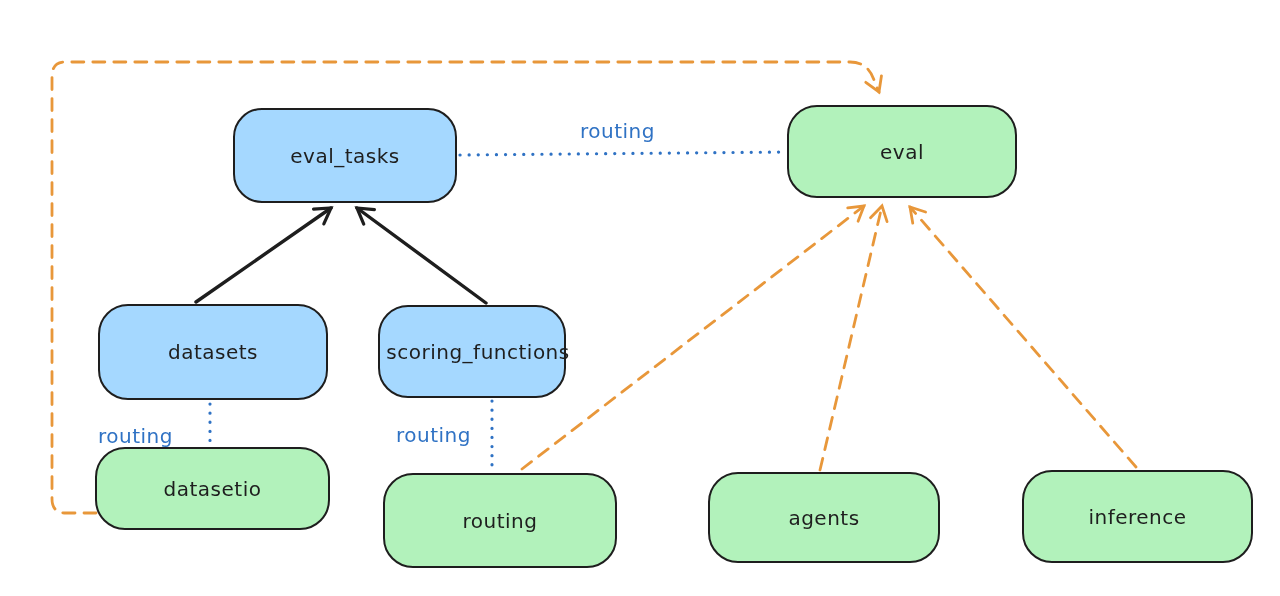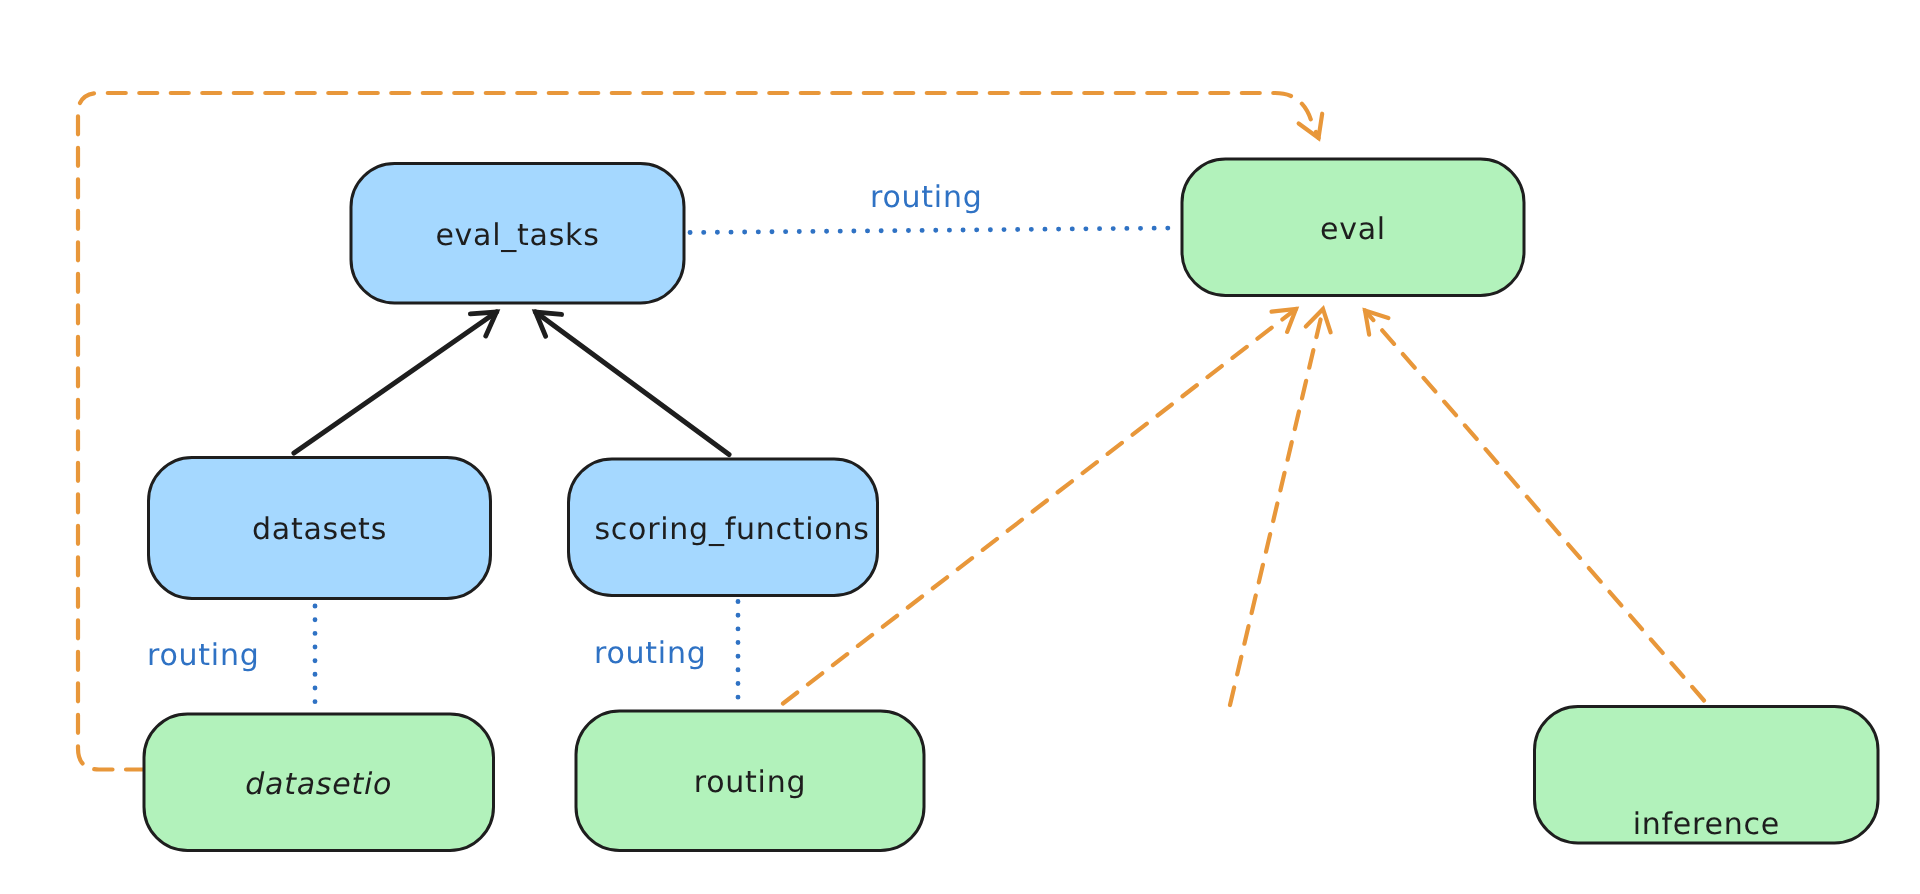--- a/index.html
+++ b/index.html
@@ -57,46 +57,49 @@
     <line x1="210" y1="404" x2="210" y2="471" stroke="#2f72c4" stroke-width="3.2" stroke-linecap="round" stroke-dasharray="0.1 9"></line>
     <line x1="492" y1="401" x2="492" y2="469" stroke="#2f72c4" stroke-width="3.2" stroke-linecap="round" stroke-dasharray="0.1 9"></line>
 
     <line x1="522" y1="469" x2="864" y2="206" stroke="#e8973a" stroke-width="2.8" stroke-linecap="round" stroke-dasharray="12 9" marker-end="url(#ah-orange)"></line>
     <line x1="820" y1="470" x2="882" y2="206" stroke="#e8973a" stroke-width="2.8" stroke-linecap="round" stroke-dasharray="12 9" marker-end="url(#ah-orange)"></line>
     <line x1="1136" y1="467" x2="910" y2="207" stroke="#e8973a" stroke-width="2.8" stroke-linecap="round" stroke-dasharray="12 9" marker-end="url(#ah-orange)"></line>
 
     <path d="M 96 513 L 66 513 Q 52 513 52 499 L 52 76 Q 52 62 66 62 L 850 62 Q 868 62 874 80 L 879 92" fill="none" stroke="#e8973a" stroke-width="2.8" stroke-linecap="round" stroke-dasharray="12 9" marker-end="url(#ah-orange)"></path>
   </svg>
 
-  <div class="node blue" style="left:233px; top:108px; width:224px; height:95px;">
+  <div class="node blue" style="left:233px; top:108px; width:224px; height:95px;border-radius:29px;">
     <span>eval_tasks</span>
   </div>
 
   <div class="node green" style="left:787px; top:105px; width:230px; height:93px;">
     <span>eval</span>
   </div>
 
   <div class="node blue" style="left:98px; top:304px; width:230px; height:96px;">
     <span>datasets</span>
   </div>
 
-  <div class="node blue" style="left:378px; top:305px; width:208px; height:93px;padding-left:12px;">
+  <div class="node blue" style="left:378px; top:305px; width:188px; height:93px;padding-left:12px;">
     <span>scoring_functions</span>
   </div>
 
-  <div class="node green" style="left:95px; top:475px; width:235px; height:93px;font-style:italic;">
+  <div class="node green" style="left:95px; top:447px; width:235px; height:83px;">
     <span>datasetio</span>
   </div>
 
   <div class="node green" style="left:383px; top:473px; width:234px; height:95px;">
     <span>routing</span>
   </div>
 
+  <div class="node green" style="left:708px; top:472px; width:232px; height:91px;">
+    <span>agents</span>
+  </div>
 
-  <div class="node green" style="left:1022px; top:470px; width:231px; height:93px;align-items:flex-end;">
+  <div class="node green" style="left:1022px; top:470px; width:231px; height:93px;">
     <span>inference</span>
   </div>
 
   <div class="edge-label" style="left:570px; top:119px; width:95px;">routing</div>
   <div class="edge-label" style="left:98px; top:424px; width:70px;">routing</div>
   <div class="edge-label" style="left:396px; top:423px; width:74px;">routing</div>
 
 </div>
 
 </body></html>

